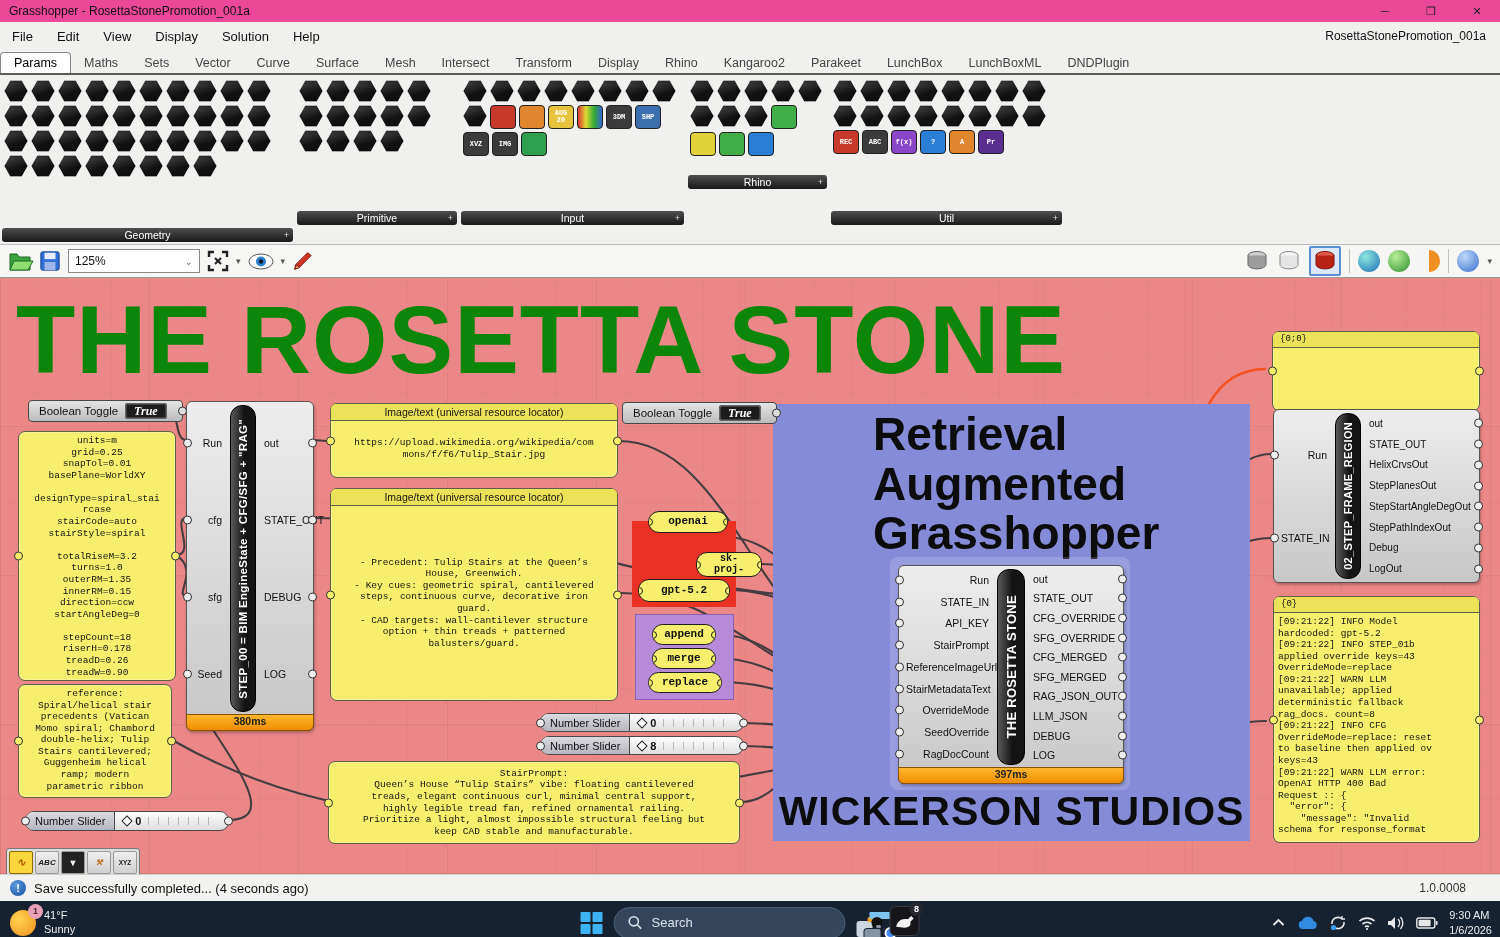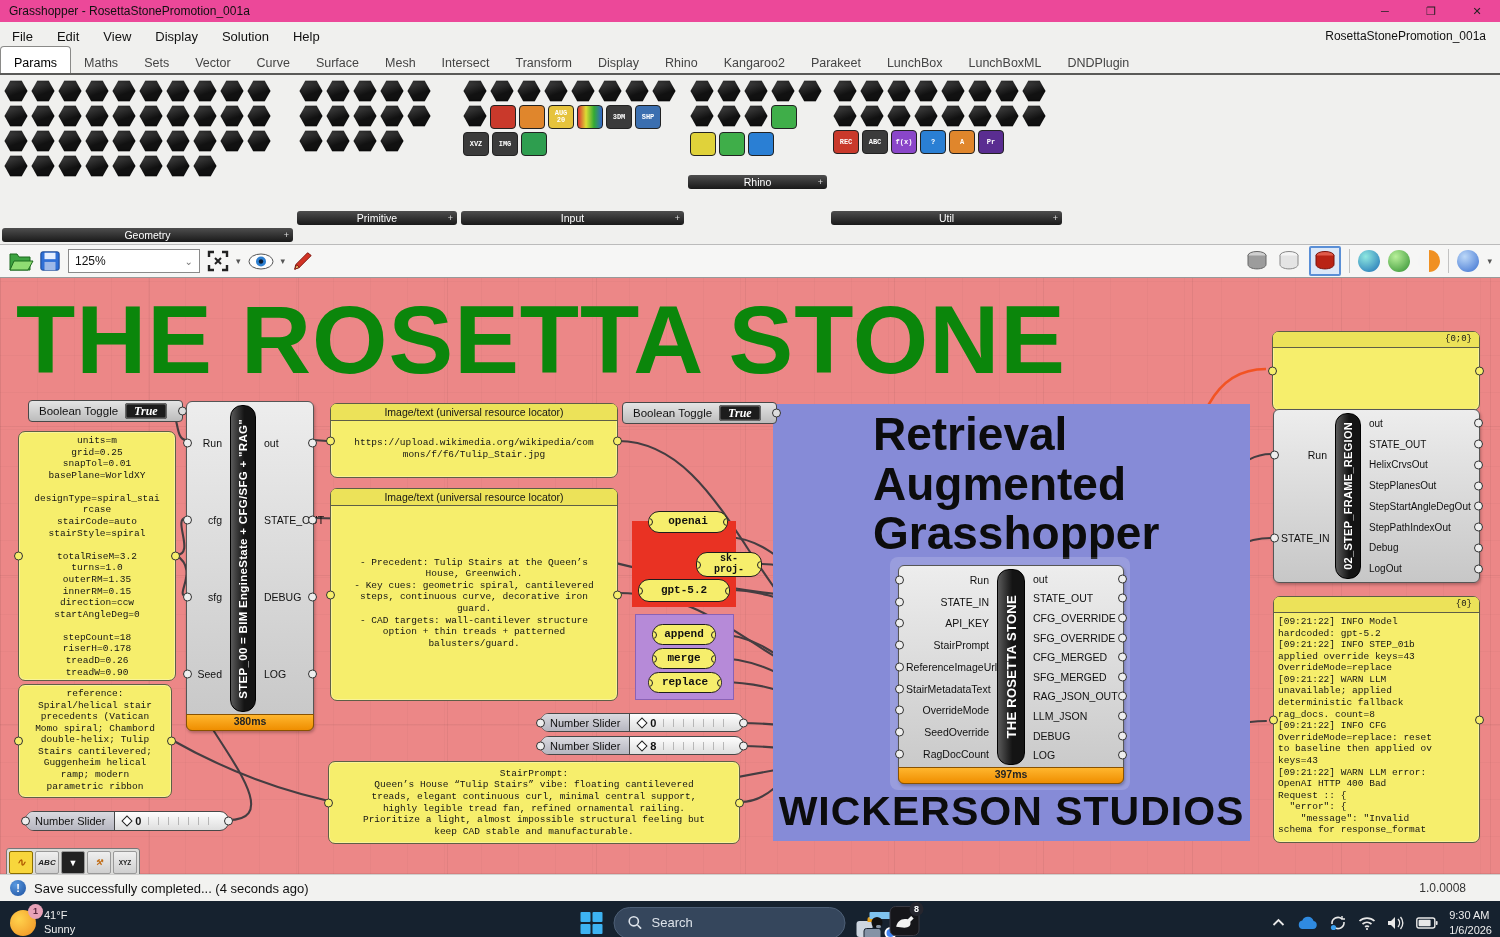--- a/index.html
+++ b/index.html
@@ -5,21 +5,21 @@
   html,body{margin:0;padding:0;background:#444;}
   .screen{position:relative;width:1500px;height:937px;overflow:hidden;background:#f0f0ee;font-family:"Liberation Sans",sans-serif;-webkit-font-smoothing:antialiased;}
   
   .titlebar{height:22px;background:#ec4899;display:flex;align-items:center;font-size:12px;color:#111;padding-left:9px;}
   .winbtns{margin-left:auto;display:flex;height:100%;}
   .winbtn{width:46px;display:flex;align-items:center;justify-content:center;font-size:11px;color:#222;}
   .menubar{height:28px;background:#f0f0ee;display:flex;align-items:center;font-size:13px;color:#111;}
   .menubar .mi{padding:0 12px;}
   .docname{margin-left:auto;padding-right:14px;font-size:12px;color:#111;}
   .tabbar{height:23px;background:#f0f0ee;display:flex;align-items:flex-end;font-size:12.5px;color:#444;border-bottom:2px solid #5a5a58;}
-  .tab{padding:9px 13px 3px;}
+  .tab{padding:3px 13px 3px;}
   .tab.active{background:#fff;border:1px solid #8a8a88;border-bottom:none;border-radius:4px 4px 0 0;color:#000;}
   
   .ribbon{height:152px;background:#f0f0ee;display:flex;gap:4px;padding:2px 2px 0 2px;align-items:flex-start;}
   .rgroup{display:flex;flex-direction:column;height:148px;}
   .rgroup.short{height:112px;}
   .ricons{flex:1;display:flex;flex-wrap:wrap;gap:3px;padding:3px 2px;align-content:flex-start;}
   .hex{width:24px;height:22px;background:linear-gradient(160deg,#4b4b4b,#111 60%);clip-path:polygon(26% 3%,74% 3%,98% 50%,74% 97%,26% 97%,2% 50%);box-shadow:inset 0 0 4px #000;}
   .chipicn{width:24px;height:22px;border-radius:4px;border:1px solid #222;color:#fff;font:bold 7px/1 "Liberation Mono",monospace;display:flex;align-items:center;justify-content:center;text-align:center;white-space:pre-line;}
   .rlabel{height:14px;background:linear-gradient(180deg,#4e4e4e,#191919);border-radius:3px;color:#fff;font-size:10.5px;line-height:14px;text-align:center;position:relative;}
   .rlabel .plus{position:absolute;right:4px;top:0;font-size:9px;color:#ddd;}
@@ -45,21 +45,21 @@
   .headline{position:absolute;left:16px;top:6px;font-size:97px;font-weight:bold;letter-spacing:1px;color:#0b860b;white-space:nowrap;}
   .blue-region{position:absolute;left:773px;top:126px;width:477px;height:437px;background:#868bd7;}
   .rag-heading{position:absolute;left:100px;top:6px;font-size:46px;font-weight:bold;color:#0c0c0c;line-height:1.08;white-space:pre-wrap;}
   .rag-footer{position:absolute;left:0;right:0;bottom:6px;text-align:center;font-size:41px;font-weight:bold;letter-spacing:1px;color:#0c0c0c;white-space:nowrap;}
   .halo{position:absolute;left:890px;top:279px;width:240px;height:233px;background:rgba(255,255,255,.16);border-radius:8px;}
   
   .panel{position:absolute;background:#f6ee6c;border:1.6px solid #5e5e46;border-radius:7px;display:flex;flex-direction:column;font:9.5px/1.22 "Liberation Mono",monospace;color:#151515;box-shadow:inset 0 0 0 1px rgba(255,255,255,.3);}
   .panel::before,.panel::after{content:"";position:absolute;top:50%;width:7px;height:7px;border:1.5px solid #333;background:#f6ee6c;border-radius:50%;transform:translateY(-50%);z-index:2;}
   .panel::before{left:-5px;} .panel::after{right:-5px;}
   .panel .phead{background:#ece259;border-bottom:1.4px solid #5e5e46;border-radius:5px 5px 0 0;font:10.5px/16px "Liberation Sans",sans-serif;text-align:center;height:16px;}
-  .panel .chead{background:#ece259;border-bottom:1.4px solid #5e5e46;border-radius:5px 5px 0 0;font:9px/15px "Liberation Mono",monospace;text-align:right;padding:0 7px;height:15px;}
+  .panel .chead{background:#ece259;border-bottom:1.4px solid #5e5e46;border-radius:5px 5px 0 0;font:9px/15px "Liberation Mono",monospace;text-align:left;padding:0 7px;height:15px;}
   .panel .pbody{flex:1;overflow:hidden;padding:3px 4px;text-align:center;white-space:pre-wrap;word-break:break-word;}
   .panel .pbody.left{text-align:left;}
   .panel .pbody.vcenter{display:flex;align-items:center;justify-content:center;}
   
   .comp{position:absolute;background:linear-gradient(180deg,#ededed,#c7c7c7);border:1.6px solid #565656;border-radius:6px;display:grid;box-shadow:1px 2px 3px rgba(0,0,0,.25);}
   .comp ul{list-style:none;margin:0;padding:3px 0;display:flex;flex-direction:column;justify-content:space-around;min-width:0;}
   .comp li{font-size:10.5px;color:#111;padding:0 7px;position:relative;white-space:nowrap;}
   .comp .ins li{text-align:right;}
   .comp .ins li::before{content:"";position:absolute;left:-4px;top:50%;transform:translateY(-50%);width:7px;height:7px;border:1.5px solid #333;background:#eee;border-radius:50%;}
   .comp .outs li::after{content:"";position:absolute;right:-4px;top:50%;transform:translateY(-50%);width:7px;height:7px;border:1.5px solid #333;background:#eee;border-radius:50%;}

